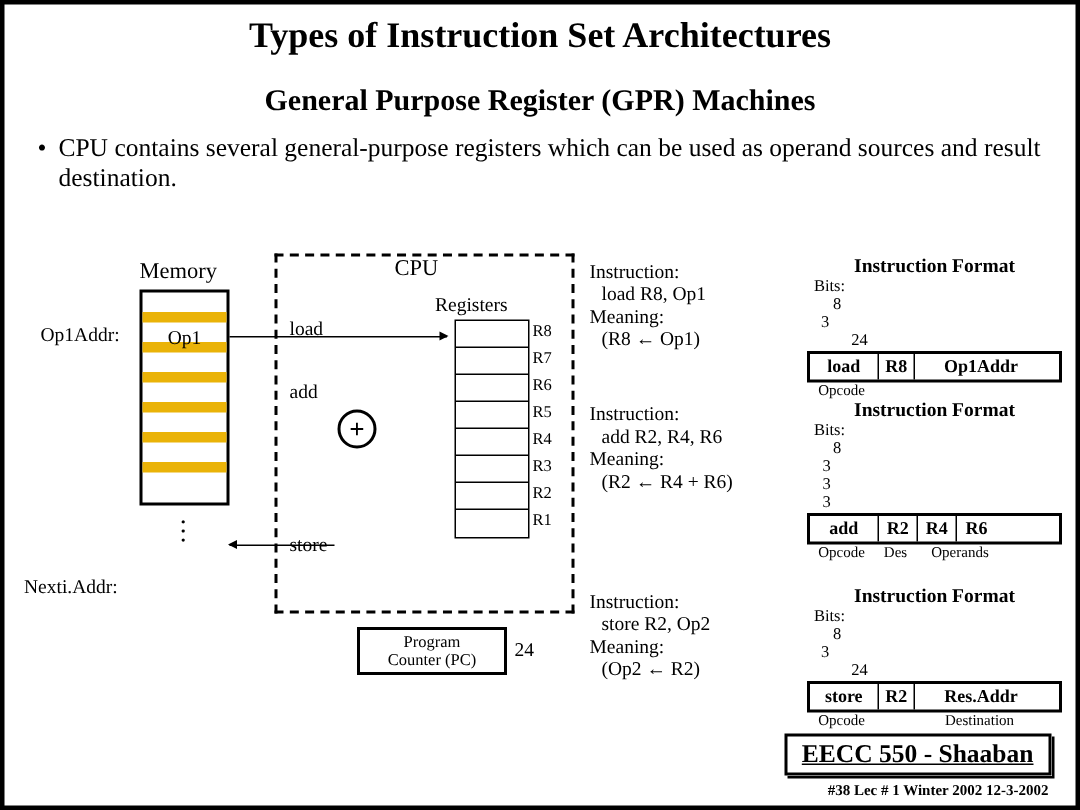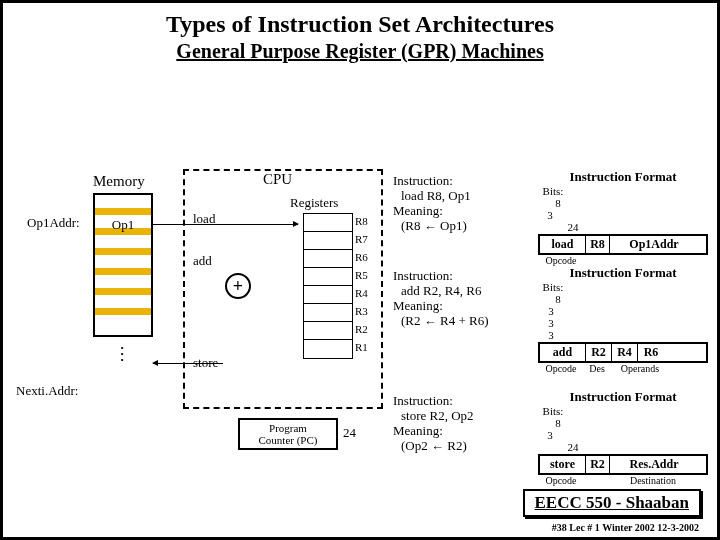--- a/index.html
+++ b/index.html
@@ -1,19 +1,19 @@
 <!DOCTYPE html>
 <html><head>
 <meta charset="utf-8">
 <style>
 * { box-sizing: border-box; margin: 0; padding: 0; }
 body { font-family: "Times New Roman", serif; background: #fff; }
 .slide { width: 720px; height: 540px; border: 3px solid #000; position: relative; padding: 8px 14px; }
 .title { font-size: 24px; font-weight: bold; text-align: center; }
-.subtitle { font-size: 20px; font-weight: bold; text-align: center; text-decoration: underline; margin-top: 2px; }
+.subtitle { font-size: 20px; font-weight: bold; text-align: center; margin-top: 18px; }
 .bullet { font-size: 17px; margin: 10px 8px 0 22px; text-indent: -14px; }
 .bullet::before { content: "•"; margin-right: 8px; }
 .diagram { position: absolute; top: 160px; left: 10px; width: 700px; height: 320px; }
 .mem-label { position: absolute; top: 10px; left: 80px; font-size: 15px; }
 .memory { position: absolute; top: 30px; left: 80px; width: 60px; border: 2px solid #000; }
 .memory .cell { height: 20px; border-bottom: 7px solid #eab308; font-size: 13px; text-align: center; line-height: 20px; }
 .memory .cell:last-child { border-bottom: none; }
 .mem-side-label { position: absolute; font-size: 13px; }
 .dots { position: absolute; left: 103px; top: 182px; font-size: 18px; writing-mode: vertical-rl; }
 .cpu-box { position: absolute; top: 6px; left: 170px; width: 200px; height: 240px; border: 2px dashed #000; }
@@ -42,20 +42,21 @@
 .arrow.left::after { right: auto; left: -1px; border-left: none; border-right: 6px solid #000; }
 .footer-box { position: absolute; bottom: 20px; right: 16px; border: 2px solid #000; box-shadow: 2px 2px 0 #000; padding: 2px 10px; font-size: 17px; font-weight: bold; text-decoration: underline; }
 .footer-line { position: absolute; bottom: 4px; right: 18px; font-size: 10px; font-weight: bold; }
 </style>
 </head>
 <body>
 
 <div class="slide">
   <div class="title">Types of Instruction Set Architectures</div>
   <div class="subtitle">General Purpose Register (GPR) Machines</div>
+  <div class="bullet">CPU contains several general-purpose registers which can be used as operand sources and result destination.</div>
 
   <div class="diagram">
     <div class="mem-label">Memory</div>
     <div class="mem-side-label" style="top:52px; left:14px;">Op1Addr:</div>
     <div class="memory">
       <div class="cell"></div>
       <div class="cell">Op1</div>
       <div class="cell"></div>
       <div class="cell"></div>
       <div class="cell"></div>

